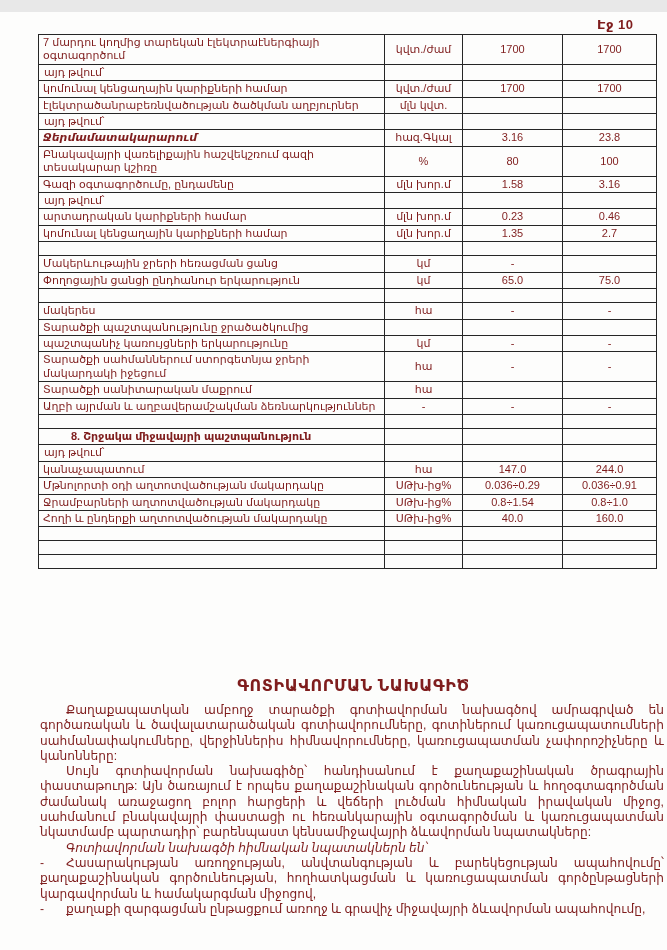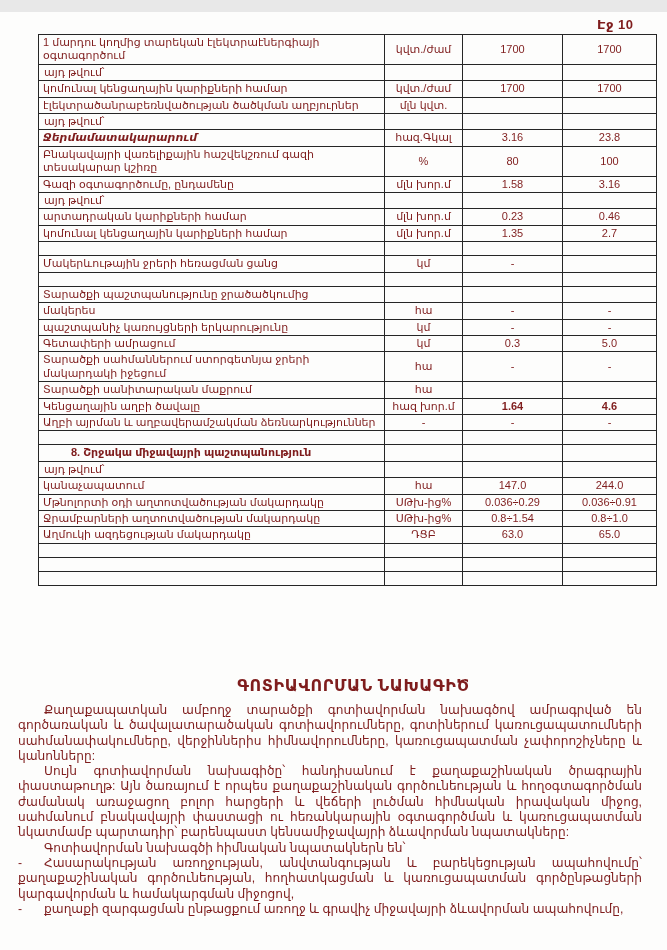--- a/index.html
+++ b/index.html
@@ -27,45 +27,45 @@
   tr.section td.c-label{font-weight:bold;text-indent:28px;}
   tr.boldvals td.c-v1,tr.boldvals td.c-v2{font-weight:bold;}
   tr.empty td{height:11px;}
   .doc-title{
     position:absolute;top:664px;left:0;width:100%;
     text-align:center;font-size:16px;font-weight:bold;letter-spacing:.6px;
     margin:0;
     padding-left:20px;
   }
   .textblock{
-    position:absolute;top:691px;left:18px;width:624px;
+    position:absolute;top:691px;left:40px;width:624px;
     font-size:12.2px;line-height:15.3px;text-align:justify;
   }
   .textblock p{margin:0;text-indent:26px;}
-  .goals-intro{margin:0;text-indent:26px;}
+  .goals-intro{margin:0;text-indent:26px;font-style:italic;}
   .bullet{position:relative;text-indent:26px;}
   .bullet .dash{position:absolute;left:0;top:0;text-indent:0;}
 </style>
 </head>
 <body>
 
 <div class="page">
 
   <div class="pagenum">Էջ 10</div>
 
   <table class="indicators">
     <colgroup>
       <col style="width:346px">
         <col style="width:78px">
         <col style="width:100px">
         <col style="width:94px">
     </colgroup>
     <tbody>
         <tr class="">
-          <td class="c-label">1 մարդու կողմից տարեկան էլեկտրաէներգիայի օգտագործում</td>
+          <td class="c-label">7 մարդու կողմից տարեկան էլեկտրաէներգիայի օգտագործում</td>
           <td class="c-unit">կվտ./ժամ</td>
           <td class="c-v1">1700</td>
           <td class="c-v2">1700</td>
         </tr>
         <tr class="sub">
           <td class="c-label">այդ թվում՝</td>
           <td class="c-unit"></td>
           <td class="c-v1"></td>
           <td class="c-v2"></td>
         </tr>
@@ -128,67 +128,61 @@
           <td class="c-unit"></td>
           <td class="c-v1"></td>
           <td class="c-v2"></td>
         </tr>
         <tr class="">
           <td class="c-label">Մակերևութային ջրերի հեռացման ցանց</td>
           <td class="c-unit">կմ</td>
           <td class="c-v1">-</td>
           <td class="c-v2"></td>
         </tr>
-        <tr class="empty">
-          <td class="c-label"></td>
-          <td class="c-unit"></td>
-          <td class="c-v1"></td>
-          <td class="c-v2"></td>
+        <tr class="">
+          <td class="c-label">Փողոցային ցանցի ընդհանուր երկարություն</td>
+          <td class="c-unit">կմ</td>
+          <td class="c-v1">65.0</td>
+          <td class="c-v2">75.0</td>
+        </tr>
+        <tr class="empty">
+          <td class="c-label"></td>
+          <td class="c-unit"></td>
+          <td class="c-v1"></td>
+          <td class="c-v2"></td>
+        </tr>
+        <tr class="">
+          <td class="c-label">մակերես</td>
+          <td class="c-unit">հա</td>
+          <td class="c-v1">-</td>
+          <td class="c-v2">-</td>
         </tr>
         <tr class="">
           <td class="c-label">Տարածքի պաշտպանությունը ջրածածկումից</td>
           <td class="c-unit"></td>
           <td class="c-v1"></td>
           <td class="c-v2"></td>
-        </tr>
-        <tr class="">
-          <td class="c-label">մակերես</td>
-          <td class="c-unit">հա</td>
-          <td class="c-v1">-</td>
-          <td class="c-v2">-</td>
         </tr>
         <tr class="">
           <td class="c-label">պաշտպանիչ կառույցների երկարությունը</td>
           <td class="c-unit">կմ</td>
           <td class="c-v1">-</td>
           <td class="c-v2">-</td>
         </tr>
         <tr class="">
-          <td class="c-label">Գետափերի ամրացում</td>
-          <td class="c-unit">կմ</td>
-          <td class="c-v1">0.3</td>
-          <td class="c-v2">5.0</td>
-        </tr>
-        <tr class="">
           <td class="c-label">Տարածքի սահմաններում ստորգետնյա ջրերի մակարդակի իջեցում</td>
           <td class="c-unit">հա</td>
           <td class="c-v1">-</td>
           <td class="c-v2">-</td>
         </tr>
         <tr class="">
           <td class="c-label">Տարածքի սանիտարական մաքրում</td>
           <td class="c-unit">հա</td>
           <td class="c-v1"></td>
           <td class="c-v2"></td>
-        </tr>
-        <tr class="boldvals">
-          <td class="c-label">Կենցաղային աղբի ծավալը</td>
-          <td class="c-unit">հազ խոր.մ</td>
-          <td class="c-v1">1.64</td>
-          <td class="c-v2">4.6</td>
         </tr>
         <tr class="">
           <td class="c-label">Աղբի այրման և աղբավերամշակման ձեռնարկություններ</td>
           <td class="c-unit">-</td>
           <td class="c-v1">-</td>
           <td class="c-v2">-</td>
         </tr>
         <tr class="empty">
           <td class="c-label"></td>
           <td class="c-unit"></td>
@@ -219,24 +213,24 @@
           <td class="c-v1">0.036÷0.29</td>
           <td class="c-v2">0.036÷0.91</td>
         </tr>
         <tr class="">
           <td class="c-label">Ջրամբարների աղտոտվածության մակարդակը</td>
           <td class="c-unit">ՍԹխ-ից%</td>
           <td class="c-v1">0.8÷1.54</td>
           <td class="c-v2">0.8÷1.0</td>
         </tr>
         <tr class="">
-          <td class="c-label">Աղմուկի ազդեցության մակարդակը</td>
-          <td class="c-unit">ԴՑԲ</td>
-          <td class="c-v1">63.0</td>
-          <td class="c-v2">65.0</td>
+          <td class="c-label">Հողի և ընդերքի աղտոտվածության մակարդակը</td>
+          <td class="c-unit">ՍԹխ-ից%</td>
+          <td class="c-v1">40.0</td>
+          <td class="c-v2">160.0</td>
         </tr>
         <tr class="empty">
           <td class="c-label"></td>
           <td class="c-unit"></td>
           <td class="c-v1"></td>
           <td class="c-v2"></td>
         </tr>
         <tr class="empty">
           <td class="c-label"></td>
           <td class="c-unit"></td>

